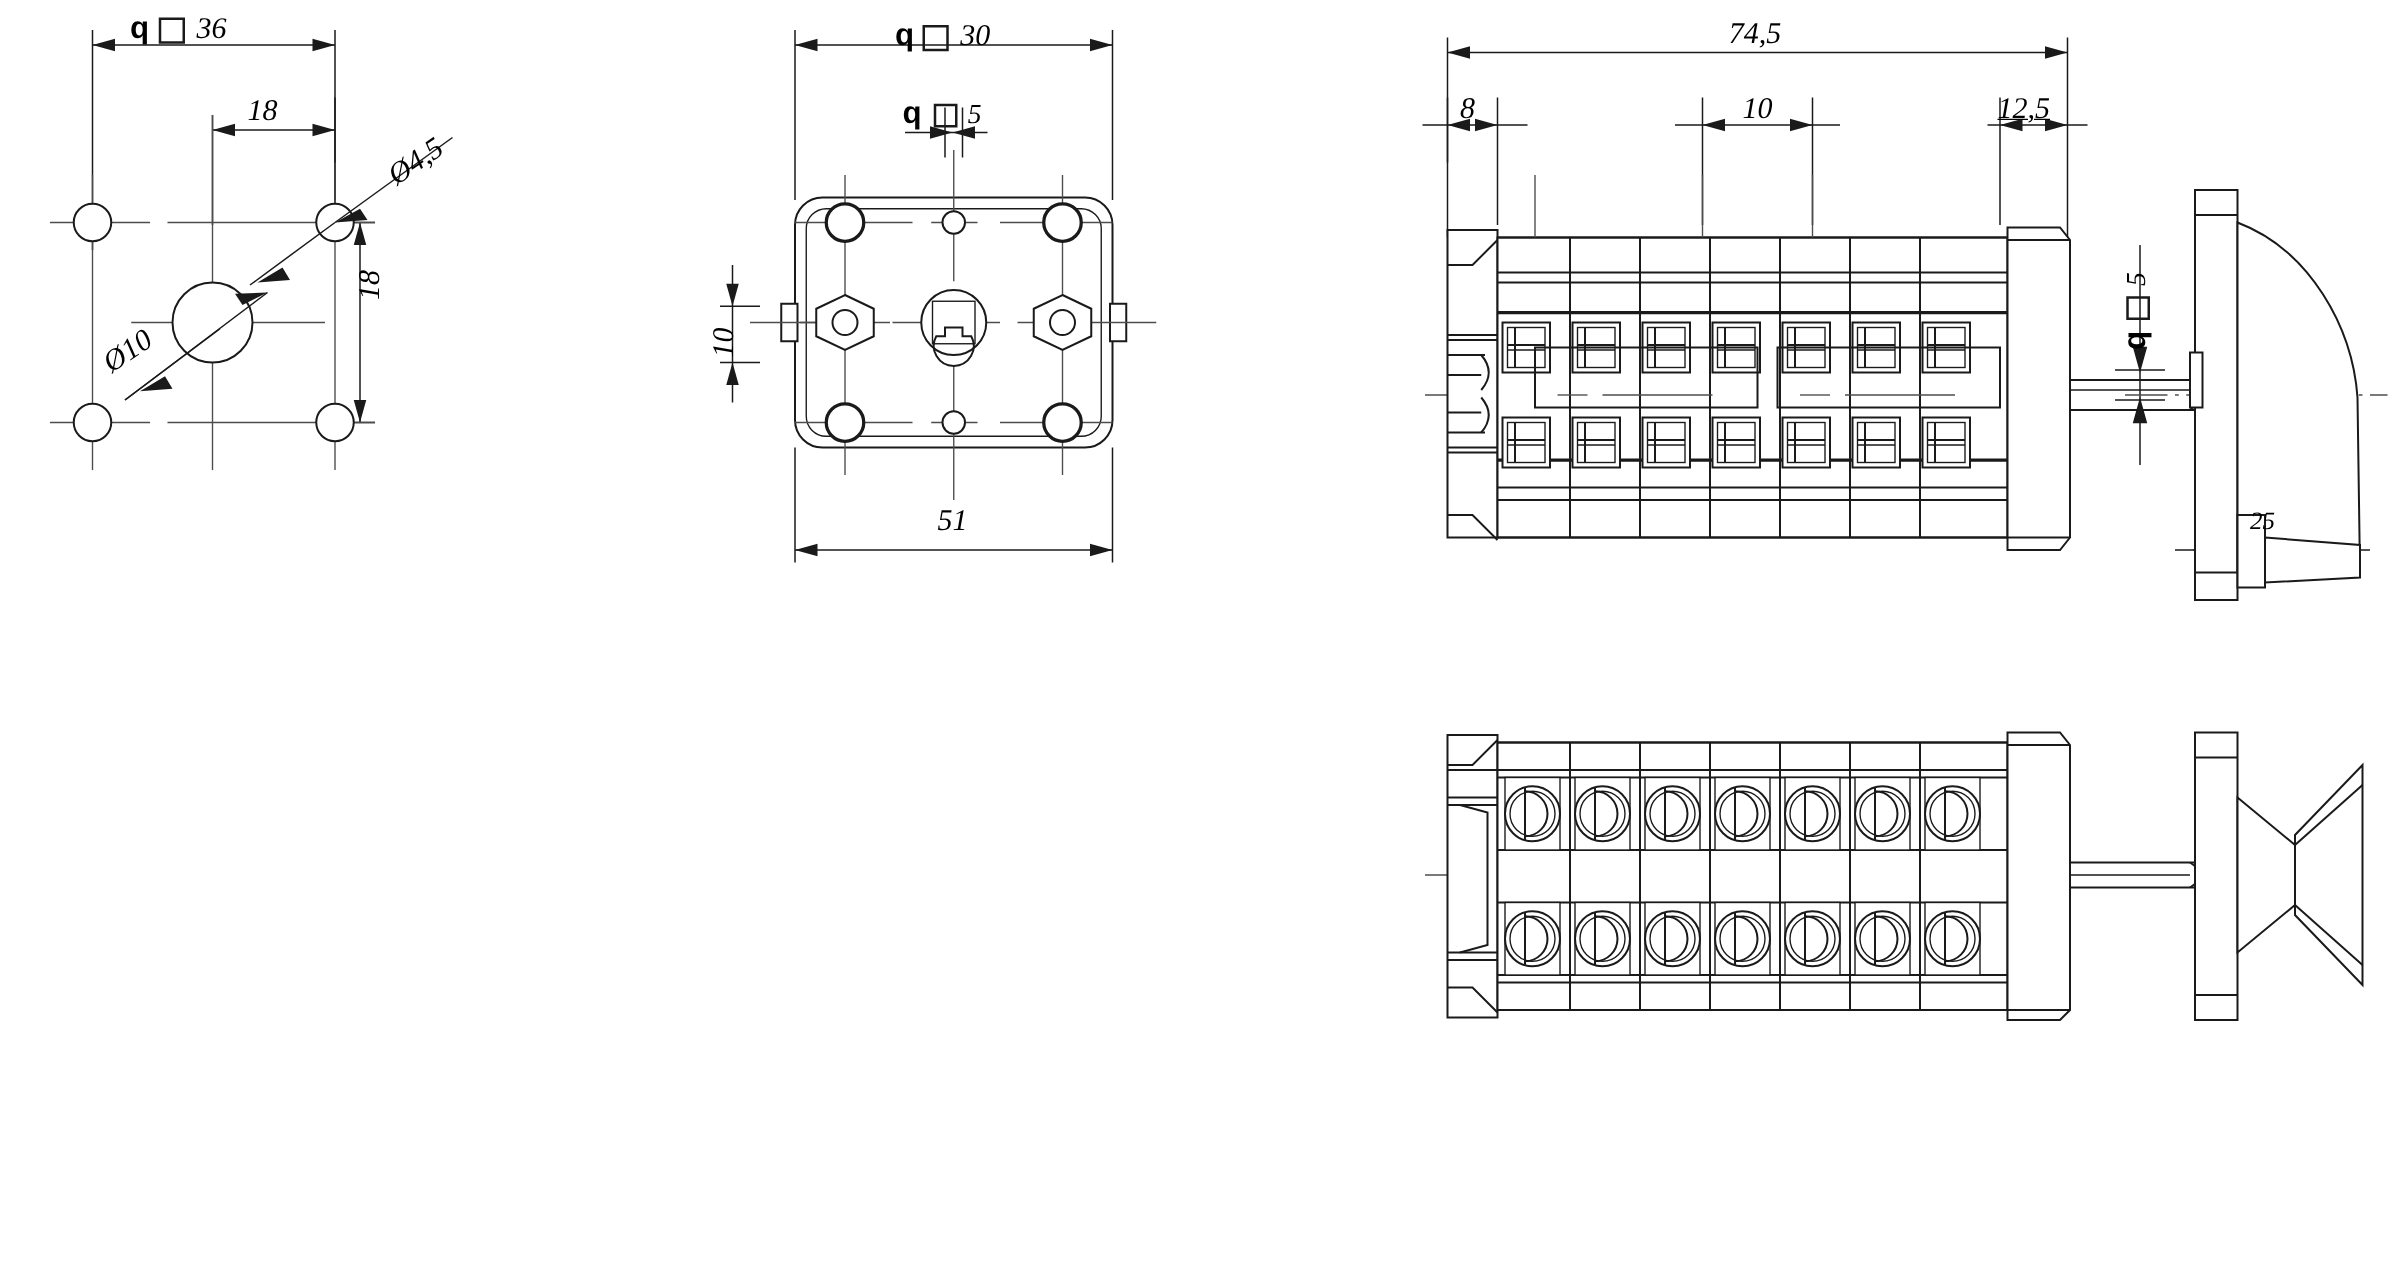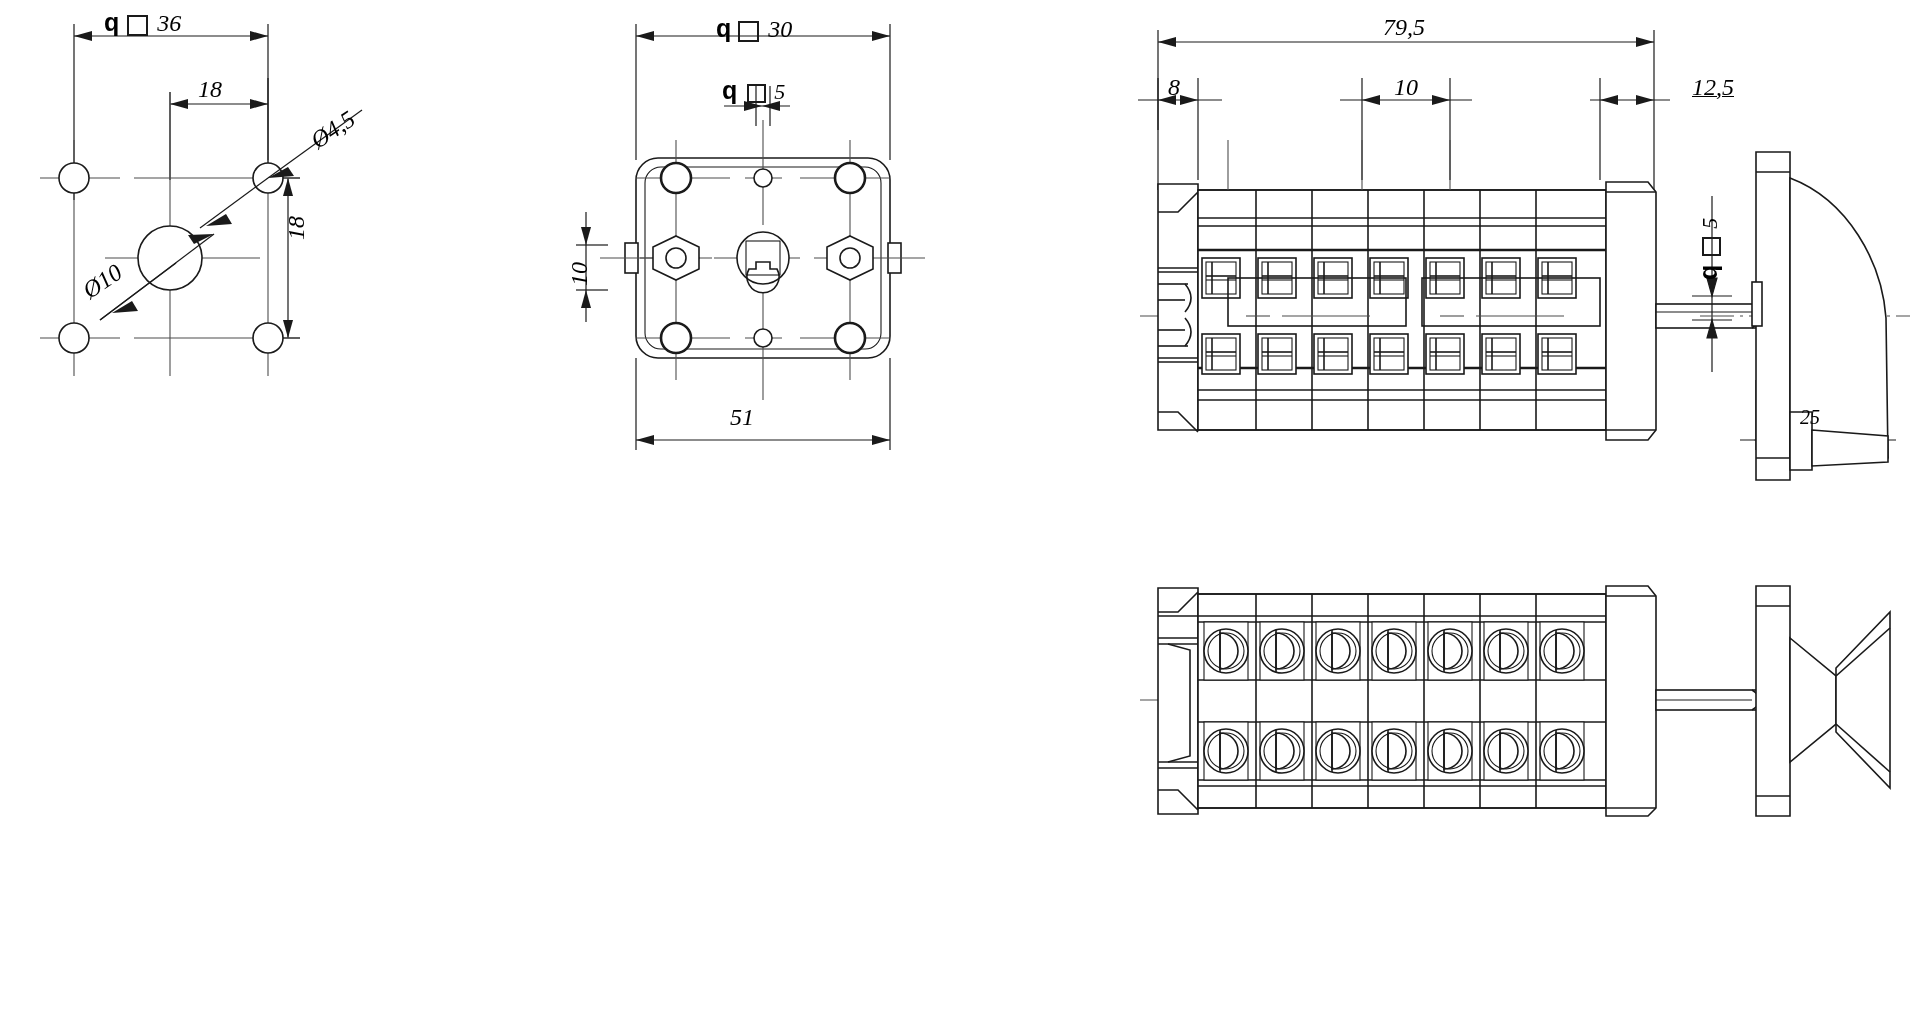--- a/index.html
+++ b/index.html
@@ -615,37 +615,37 @@
 <div style="position:absolute;left:722px;top:76px;">
   <span class="dimtext-b" style="font-size:25px;">q</span>
   <span style="display:inline-block;width:15px;height:15px;border:2px solid #1a1a1a;vertical-align:middle;margin:0 4px 3px 6px;"></span>
   <span class="dimtext" style="font-size:22px;">5</span>
 </div>
 
 <div style="position:absolute;left:566px;top:286px;transform:rotate(-90deg);transform-origin:left top;">
   <span class="dimtext" style="font-size:24px;">10</span>
 </div>
 
-<div style="position:absolute;left:730px;top:404px;">
+<div style="position:absolute;left:750px;top:404px;">
   <span class="dimtext" style="font-size:24px;">51</span>
 </div>
 
 <div style="position:absolute;left:1383px;top:14px;">
-  <span class="dimtext" style="font-size:24px;">79,5</span>
+  <span class="dimtext" style="font-size:24px;">74,5</span>
 </div>
 
 <div style="position:absolute;left:1168px;top:74px;">
   <span class="dimtext" style="font-size:24px;">8</span>
 </div>
 
 <div style="position:absolute;left:1394px;top:74px;">
   <span class="dimtext" style="font-size:24px;">10</span>
 </div>
 
-<div style="position:absolute;left:1692px;top:74px;text-decoration:underline;">
+<div style="position:absolute;left:1598px;top:74px;text-decoration:underline;">
   <span class="dimtext" style="font-size:24px;">12,5</span>
 </div>
 
 <div style="position:absolute;left:1694px;top:280px;transform:rotate(-90deg);transform-origin:left top;white-space:nowrap;">
   <span class="dimtext-b" style="font-size:25px;">q</span>
   <span style="display:inline-block;width:15px;height:15px;border:2px solid #1a1a1a;vertical-align:middle;margin:0 4px 3px 5px;"></span>
   <span class="dimtext" style="font-size:22px;">5</span>
 </div>
 
 <div style="position:absolute;left:1800px;top:406px;">

